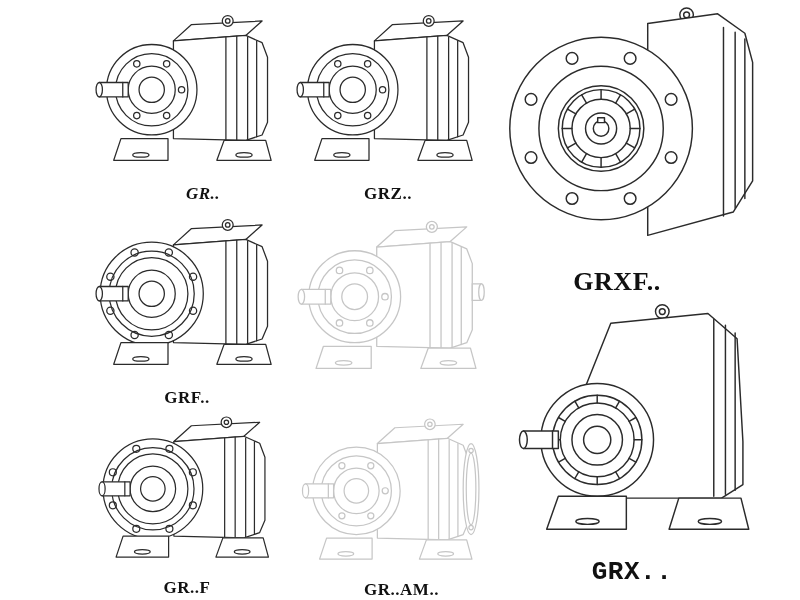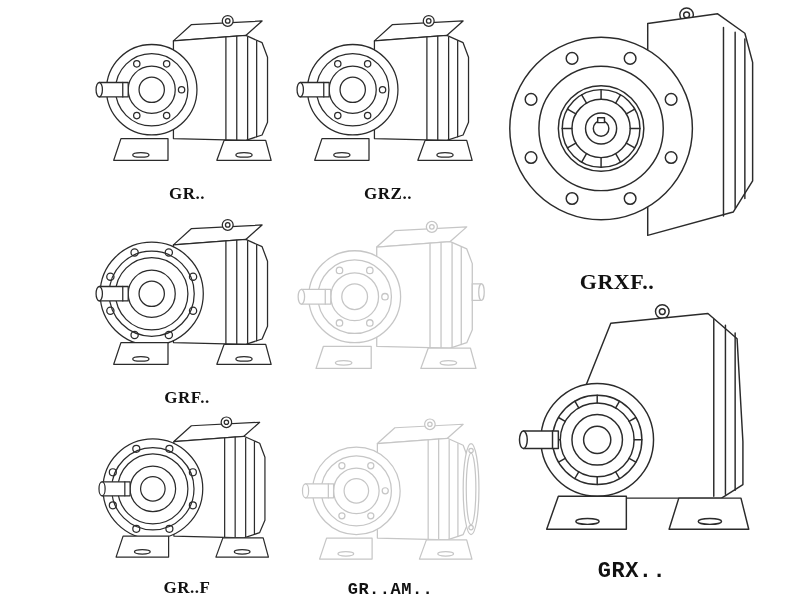--- a/index.html
+++ b/index.html
@@ -23,21 +23,21 @@
   .faint{color:var(--faint-line);}
   .lbl{
     position:absolute;
     font-weight:bold;
     font-size:17px;
     letter-spacing:.5px;
     color:var(--label);
     text-align:center;
     line-height:20px;
   }
-  .lbl.big{font-size:22px;}
+  .lbl.big{font-size:26px;}
 </style>
 </head>
 <body>
 
 <svg width="0" height="0" style="position:absolute" aria-hidden="true">
   <defs>
 
     <g id="sym-gear-side" stroke="currentColor" fill="none" stroke-width="1.4" stroke-linejoin="round" stroke-linecap="round">
       <path fill="#fff" d="M90 36 L110 18 L188 14 L170 30 Z"></path>
       <circle cx="150" cy="14" r="6" fill="#fff"></circle>
@@ -155,21 +155,21 @@
   </defs>
 </svg>
 
 <div class="page">
 
   <div class="fig" style="left:92px;top:8px;">
     <svg class="solid" width="190" height="168" viewBox="0 0 210 185">
         <use href="#sym-gear-side"></use>
       </svg>
   </div>
-  <div class="lbl" style="left:92px;top:184px;width:190px;">GR..</div>
+  <div class="lbl" style="left:108px;top:184px;width:190px;font-style:italic;">GR..</div>
 
   <div class="fig" style="left:293px;top:8px;">
     <svg class="solid" width="190" height="168" viewBox="0 0 210 185">
         <use href="#sym-gear-side"></use>
       </svg>
   </div>
   <div class="lbl" style="left:293px;top:184px;width:190px;font-family:Liberation Serif, serif;">GRZ..</div>
 
   <div class="fig" style="left:502px;top:6px;">
     <svg class="solid" width="272" height="243" viewBox="0 0 280 250">
@@ -203,15 +203,15 @@
         <use href="#sym-gear-flange"></use>
       </svg>
   </div>
   <div class="lbl" style="left:92px;top:578px;width:190px;">GR..F</div>
 
   <div class="fig" style="left:293px;top:412px;">
     <svg class="faint" width="195" height="162" viewBox="0 0 210 185">
         <use href="#sym-gear-am"></use>
       </svg>
   </div>
-  <div class="lbl" style="left:293px;top:580px;width:195px;font-family:Liberation Mono, monospace;">GR..AM..</div>
+  <div class="lbl" style="left:304px;top:580px;width:195px;">GR..AM..</div>
 
 </div>
 
 </body></html>

